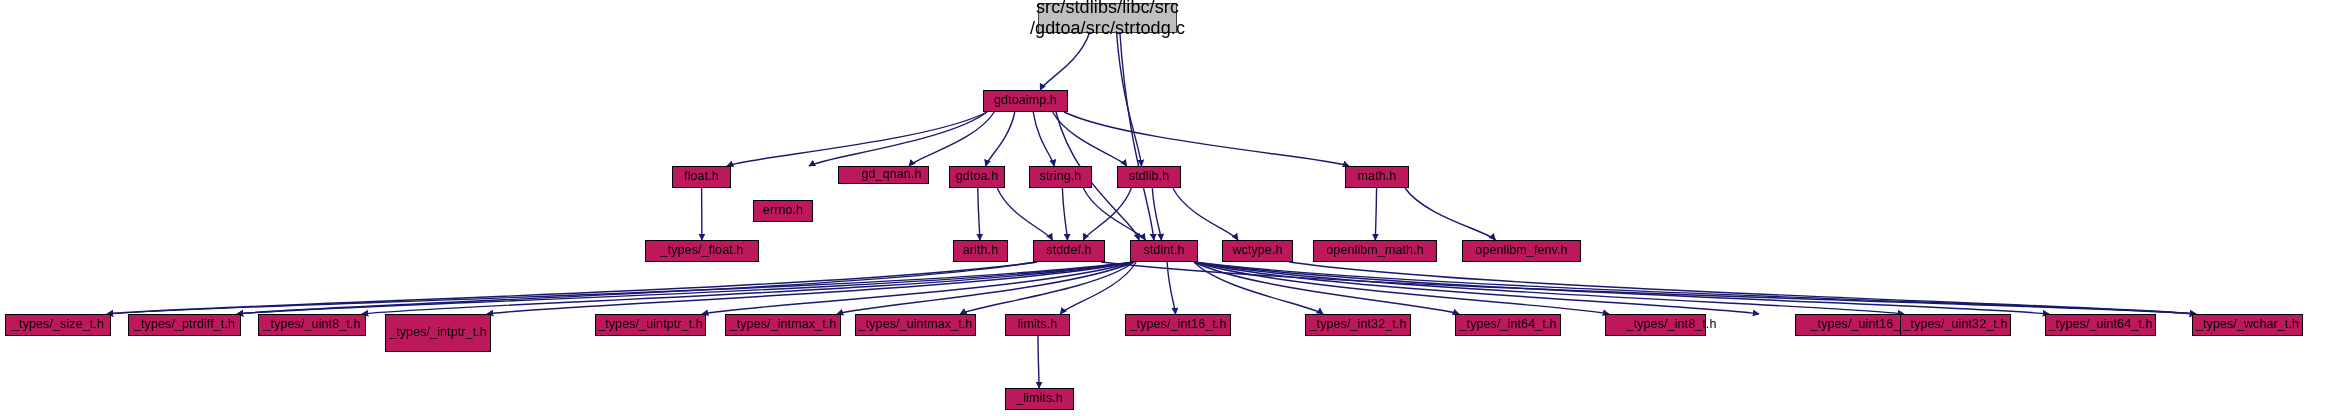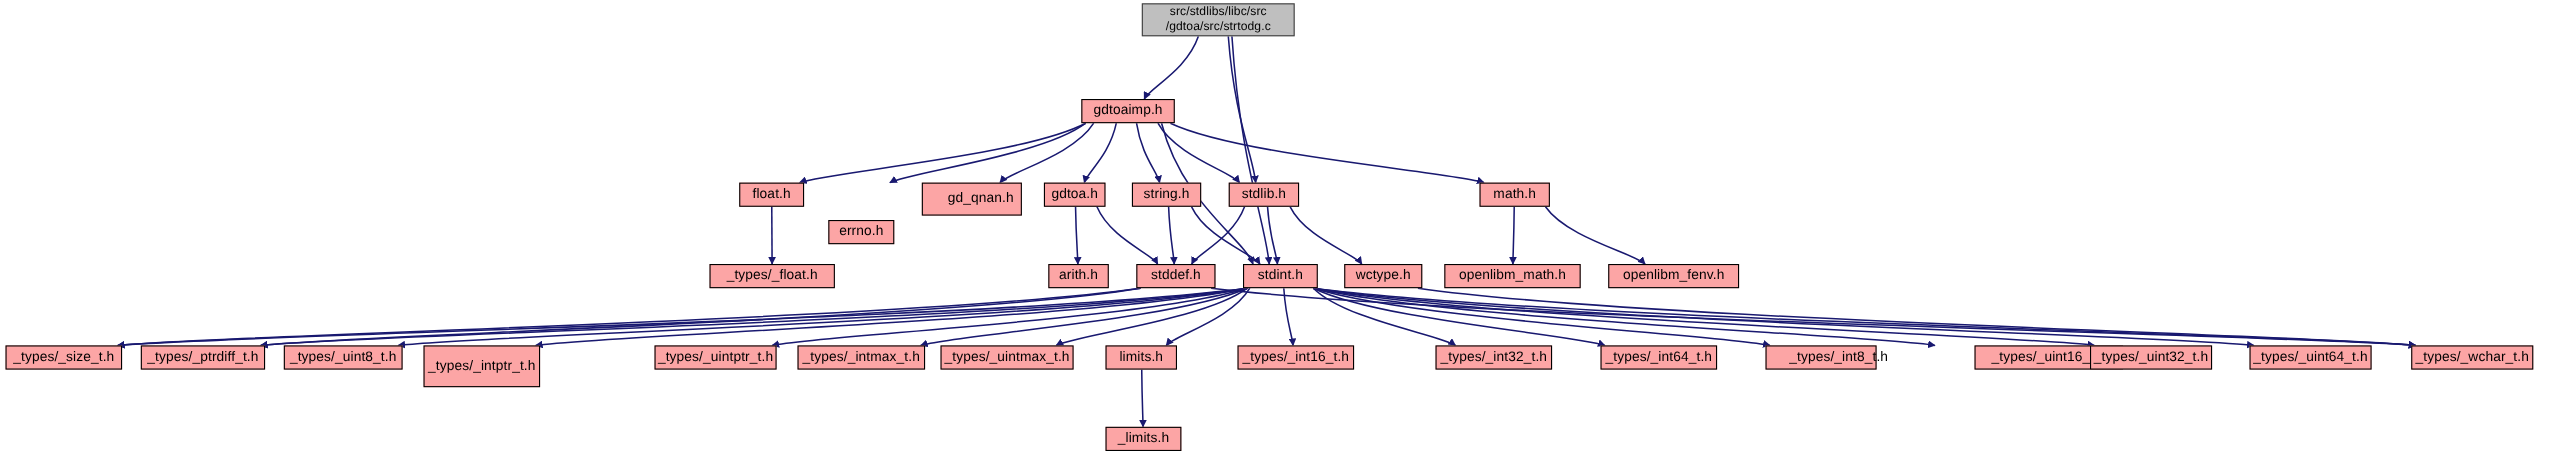--- a/index.html
+++ b/index.html
@@ -20,36 +20,36 @@
     left: 0;
     top: 0;
     width: 2333px;
     height: 416px;
     pointer-events: none;
   }
   .node {
     position: absolute;
     box-sizing: border-box;
     border: 1px solid #000000;
-    background: #fca5a5;
+    background: #be185d;
     color: #000000;
     font-size: 12.5px;
     line-height: 1.05;
     display: flex;
     align-items: center;
     justify-content: center;
     text-align: center;
     white-space: pre;
     letter-spacing: 0.1px;
     z-index: 5;
   }
   .node.root {
     background: #bfbfbf;
     border: 1px solid #404040;
-    font-size: 11px;
+    font-size: 18px;
     line-height: 1.18;
   }
 </style>
 </head>
 <body>
 
 <div id="graph">
   <svg id="edge-layer" viewBox="0 0 2333 416" width="2333" height="416" xmlns="http://www.w3.org/2000/svg">
     <defs>
       <marker id="arrow" viewBox="0 0 10 10" refX="9" refY="5" markerWidth="5" markerHeight="5" orient="auto-start-reverse">
@@ -100,21 +100,21 @@
         <path d="M 1289 262 C 1488.54 290.6, 2105.3 304.64, 2196 314" fill="none" stroke="#191970" stroke-width="1.4" marker-end="url(#arrow)"></path>
         <path d="M 1037.94 336 C 1038.2040000000002 364.6, 1039.02 378.64, 1039.14 388" fill="none" stroke="#191970" stroke-width="1.4" marker-end="url(#arrow)"></path>
       </g>
   </svg>
   <div id="nodes">
       <div class="node root" style="left: 1038px; top: 3px; width: 139px; height: 30px;">src/stdlibs/libc/src
 /gdtoa/src/strtodg.c</div>
       <div class="node" style="left: 983px; top: 90px; width: 85px; height: 22px;">gdtoaimp.h</div>
       <div class="node" style="left: 672px; top: 166px; width: 59px; height: 22px;">float.h</div>
       <div class="node" style="left: 753px; top: 166px; width: 60px; height: 22px; margin-top: 34px;">errno.h</div>
-      <div class="node" style="left: 838px; top: 166px; width: 91px; height: 30px; padding-left: 16px;">gd_qnan.h</div>
+      <div class="node" style="left: 838px; top: 166px; width: 91px; height: 18px; padding-left: 16px;">gd_qnan.h</div>
       <div class="node" style="left: 949px; top: 166px; width: 56px; height: 22px;">gdtoa.h</div>
       <div class="node" style="left: 1029px; top: 166px; width: 63px; height: 22px;">string.h</div>
       <div class="node" style="left: 1117px; top: 166px; width: 64px; height: 22px;">stdlib.h</div>
       <div class="node" style="left: 1345px; top: 166px; width: 64px; height: 22px;">math.h</div>
       <div class="node" style="left: 645px; top: 240px; width: 114px; height: 22px;">_types/_float.h</div>
       <div class="node" style="left: 953px; top: 240px; width: 55px; height: 22px;">arith.h</div>
       <div class="node" style="left: 1033px; top: 240px; width: 72px; height: 22px;">stddef.h</div>
       <div class="node" style="left: 1130px; top: 240px; width: 68px; height: 22px;">stdint.h</div>
       <div class="node" style="left: 1222px; top: 240px; width: 71px; height: 22px;">wctype.h</div>
       <div class="node" style="left: 1313px; top: 240px; width: 124px; height: 22px;">openlibm_math.h</div>

